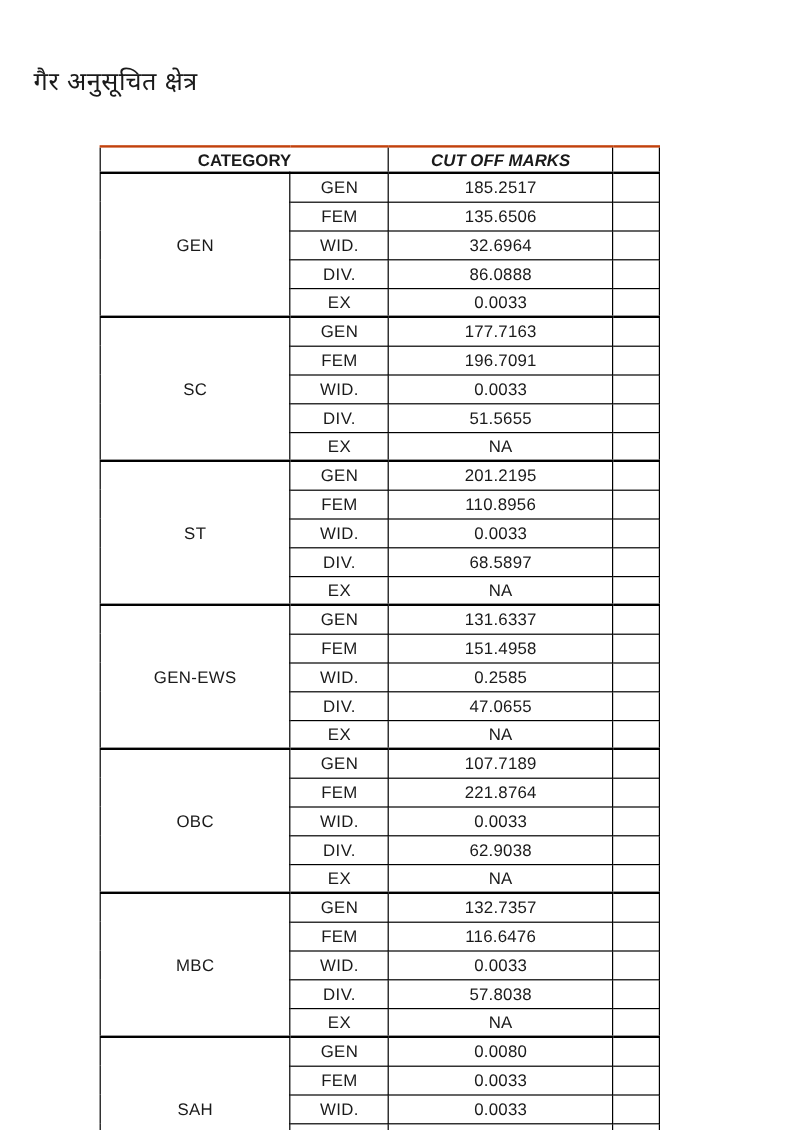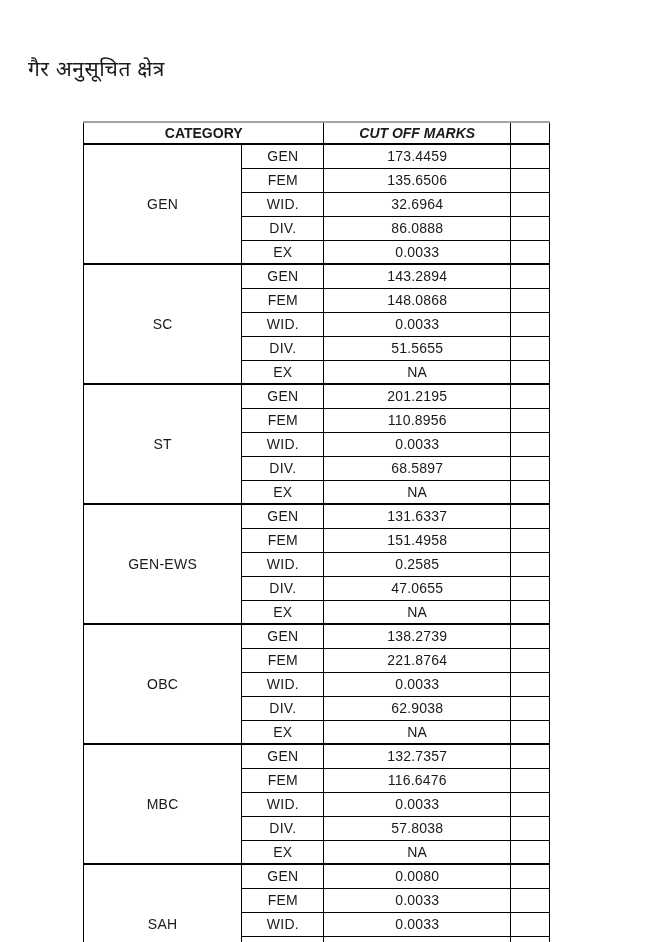--- a/index.html
+++ b/index.html
@@ -47,21 +47,21 @@
     vertical-align: middle;
     font-size: 14px;
     padding: 0;
     overflow: hidden;
     white-space: nowrap;
   }
 
   .cutoff-table thead th {
     height: 22px;
     font-weight: bold;
-    border-top: 2px solid #a3a3a3;
+    border-top: 2px solid #c2410c;
     border-bottom: 2px solid #000000;
   }
   .th-cat  { border-left: 2px solid #000000; border-right: 1px solid #000000; }
   .th-cut  { border-left: 1px solid #000000; font-style: italic; }
   .th-ghost { border: hidden; background: #ffffff; }
 
   .cutoff-table tbody td { height: 24px; }
 
   .cat-cell   { border-left: 2px solid #000000; letter-spacing: 0.3px; }
   .sub-cell   { letter-spacing: 0.3px; }
@@ -91,21 +91,21 @@
       <tr>
         <th colspan="2" class="th-cat">CATEGORY</th>
         <th class="th-cut">CUT OFF MARKS</th>
         <th class="th-ghost"></th>
       </tr>
     </thead>
     <tbody>
         <tr>
           <td rowspan="5" class="cat-cell group-top">GEN</td>
           <td class="sub-cell group-top">GEN</td>
-          <td class="val-cell group-top">173.4459</td>
+          <td class="val-cell group-top">185.2517</td>
           <td class="extra-cell group-top"></td>
         </tr>
         <tr>
           <td class="sub-cell">FEM</td>
           <td class="val-cell">135.6506</td>
           <td class="extra-cell"></td>
         </tr>
         <tr>
           <td class="sub-cell">WID.</td>
           <td class="val-cell">32.6964</td>
@@ -117,26 +117,26 @@
           <td class="extra-cell"></td>
         </tr>
         <tr>
           <td class="sub-cell ex-top">EX</td>
           <td class="val-cell">0.0033</td>
           <td class="extra-cell"></td>
         </tr>
         <tr>
           <td rowspan="5" class="cat-cell group-top">SC</td>
           <td class="sub-cell group-top">GEN</td>
-          <td class="val-cell group-top">143.2894</td>
-          <td class="extra-cell group-top"></td>
-        </tr>
-        <tr>
-          <td class="sub-cell">FEM</td>
-          <td class="val-cell">148.0868</td>
+          <td class="val-cell group-top">177.7163</td>
+          <td class="extra-cell group-top"></td>
+        </tr>
+        <tr>
+          <td class="sub-cell">FEM</td>
+          <td class="val-cell">196.7091</td>
           <td class="extra-cell"></td>
         </tr>
         <tr>
           <td class="sub-cell">WID.</td>
           <td class="val-cell">0.0033</td>
           <td class="extra-cell"></td>
         </tr>
         <tr>
           <td class="sub-cell">DIV.</td>
           <td class="val-cell">51.5655</td>
@@ -195,21 +195,21 @@
           <td class="extra-cell"></td>
         </tr>
         <tr>
           <td class="sub-cell ex-top">EX</td>
           <td class="val-cell">NA</td>
           <td class="extra-cell"></td>
         </tr>
         <tr>
           <td rowspan="5" class="cat-cell group-top">OBC</td>
           <td class="sub-cell group-top">GEN</td>
-          <td class="val-cell group-top">138.2739</td>
+          <td class="val-cell group-top">107.7189</td>
           <td class="extra-cell group-top"></td>
         </tr>
         <tr>
           <td class="sub-cell">FEM</td>
           <td class="val-cell">221.8764</td>
           <td class="extra-cell"></td>
         </tr>
         <tr>
           <td class="sub-cell">WID.</td>
           <td class="val-cell">0.0033</td>

